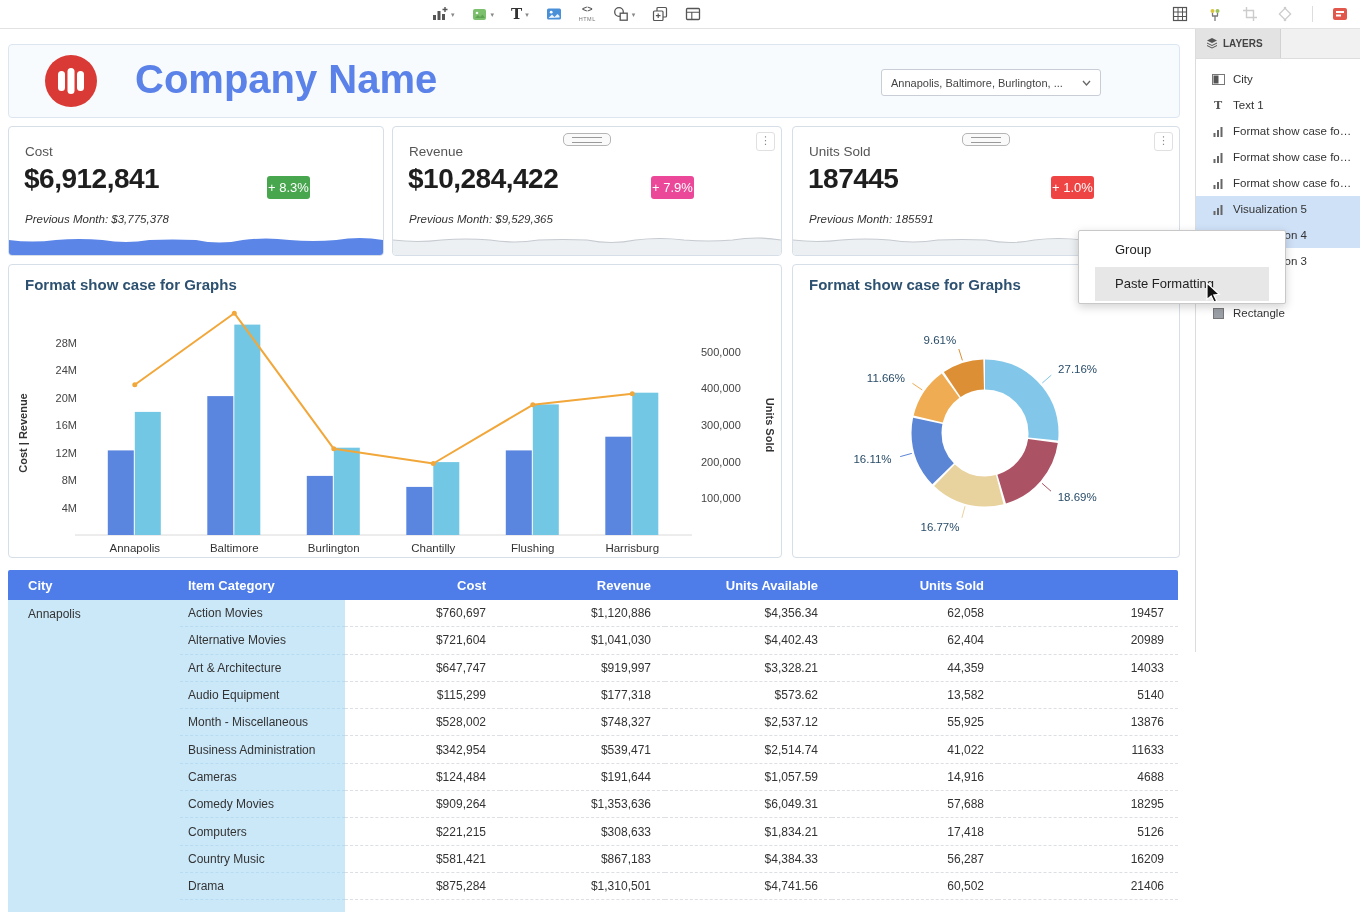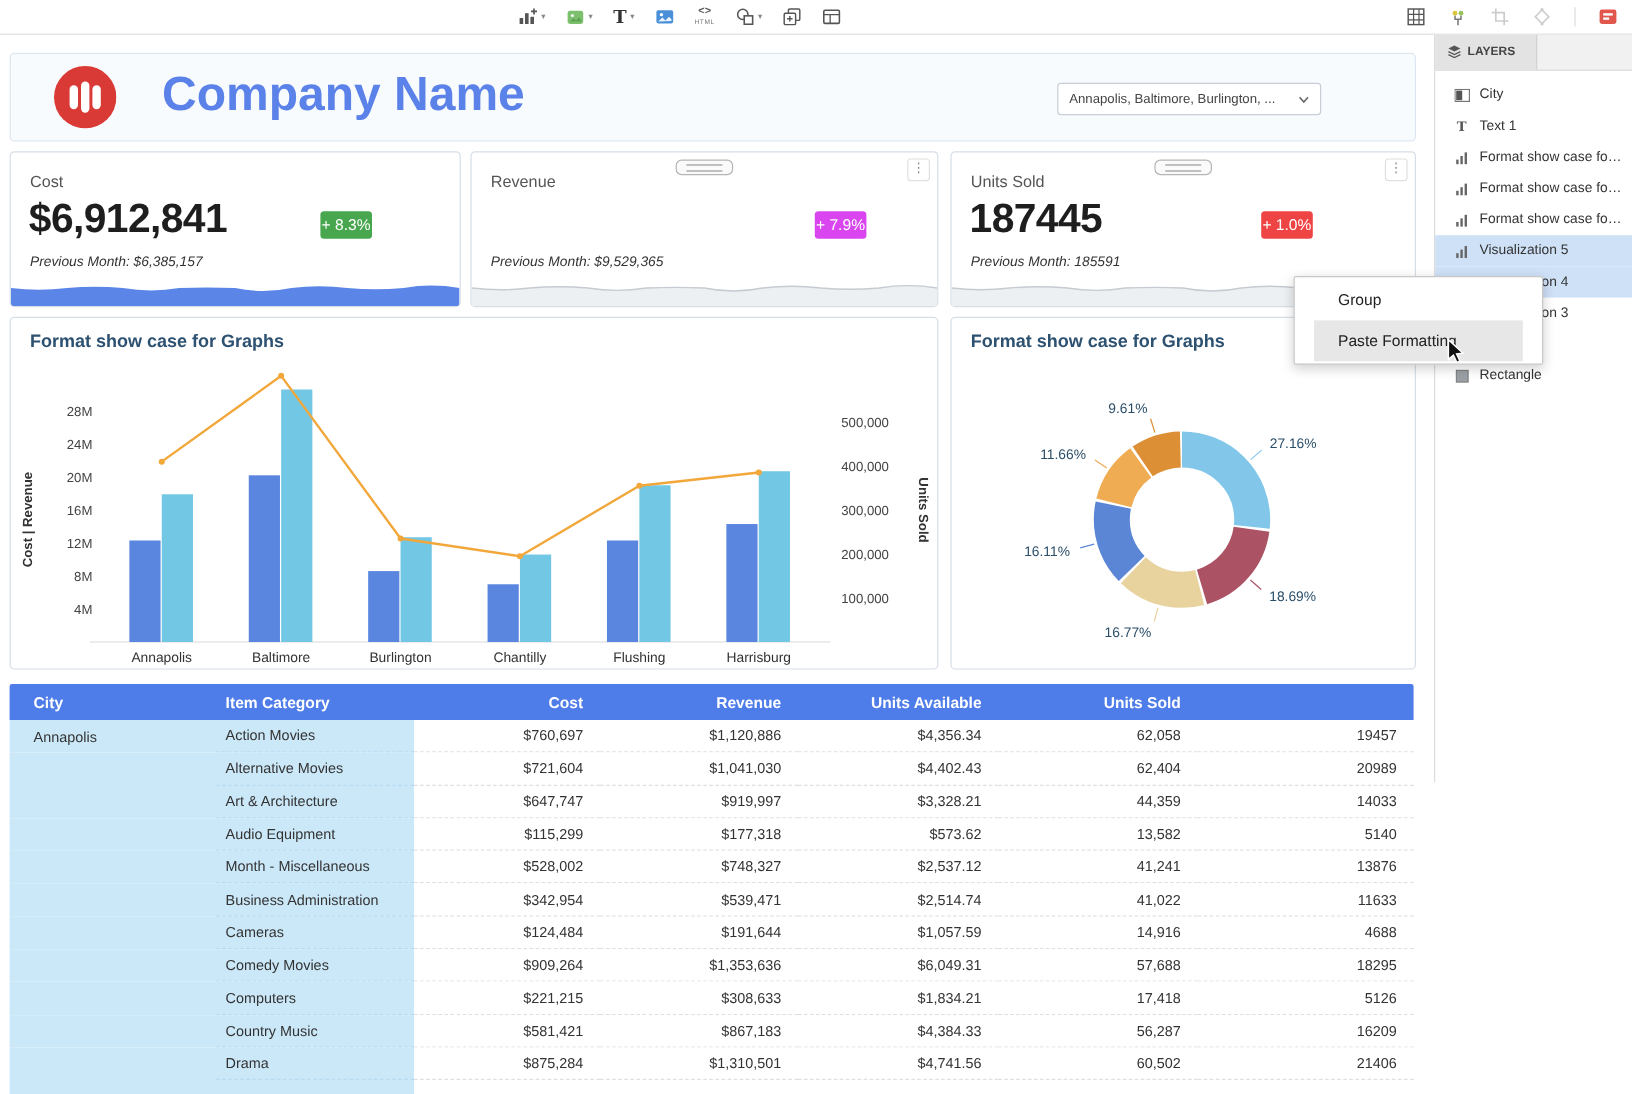--- a/index.html
+++ b/index.html
@@ -27,21 +27,21 @@
                border:1px solid #dce6f0;border-radius:4px}
   .logo{position:absolute;left:36px;top:10px}
   .company-title{position:absolute;left:126px;top:12px;font-size:40px;font-weight:bold;color:#5b82e8}
   .filter-dd{position:absolute;right:78px;top:24px;width:200px;height:25px;background:#fff;
              border:1px solid #c8cdd6;border-radius:3px;display:flex;align-items:center;
              justify-content:space-between;padding:0 9px;font-size:11px;color:#444;cursor:pointer}
 
   
   .kpi-card{position:absolute;top:98px;height:128px;background:#fff;border:1px solid #d6dee8;border-radius:4px}
   .kpi-title{position:absolute;left:16px;top:17px;font-size:13.5px;color:#555}
-  .kpi-value{position:absolute;left:15px;top:36px;font-size:34px;font-weight:bold;color:#1e1e1e;letter-spacing:-.5px}
+  .kpi-value{position:absolute;left:15px;top:36px;font-size:28px;font-weight:bold;color:#1e1e1e;letter-spacing:-.5px}
   .kpi-badge{position:absolute;left:258px;top:49px;color:#fff;font-size:13px;padding:4px 1px;border-radius:3px}
   .kpi-prev{position:absolute;left:16px;top:86px;font-style:italic;font-size:11.5px;color:#333}
   .kpi-spark{position:absolute;left:0;bottom:0;width:100%;height:23px;overflow:hidden;border-radius:0 0 3px 3px}
   .drag-pill{position:absolute;top:6px;left:50%;transform:translateX(-50%);width:46px;height:11px;
              background:#fafafa;border:1px solid #b5b5b5;border-radius:5px;cursor:grab;z-index:3}
   .drag-pill::before{content:"";position:absolute;left:8px;right:8px;top:2.5px;height:1px;background:#9a9a9a}
   .drag-pill::after{content:"";position:absolute;left:8px;right:8px;bottom:2.5px;height:1px;background:#9a9a9a}
   .kebab{position:absolute;top:5px;right:6px;width:17px;height:17px;border:1px solid #e0e0e0;border-radius:3px;
          background:#fff;color:#888;font-size:11px;line-height:15px;text-align:center;cursor:pointer;z-index:3}
 
@@ -196,30 +196,31 @@
       <svg width="9" height="6">
         <path d="M1 1 L4.5 5 L8 1" stroke="#666" fill="none" stroke-width="1.3"></path>
       </svg>
     </div>
   </div>
 
   <div class="kpi-card" style="left:8px;width:374px">
     <div class="kpi-title">Cost</div>
     <div class="kpi-value">$6,912,841</div>
     <div class="kpi-badge" style="background: rgb(72, 166, 79);">+ 8.3%</div>
-    <div class="kpi-prev">Previous Month: $6,385,157</div>
+    <div class="kpi-prev">Previous Month: $3,775,378</div>
     <div class="kpi-spark"><svg width="374" height="23">
           <path d="M0 23 L0 8 Q 23.4 11 46.8 8 Q 70.1 6 93.5 8 Q 116.9 12 140.3 8 Q 163.6 7 187.0 8 Q 210.4 13 233.8 8 Q 257.1 5 280.5 8 Q 303.9 10 327.3 8 Q 350.6 4 374.0 8 L 374 23 Z" fill="#5B86E8"></path>
         </svg></div>
   </div>
   <div class="kpi-card" style="left:392px;width:388px">
     <div class="drag-pill"></div>
     <div class="kebab">⋮</div>
     <div class="kpi-title">Revenue</div>
-    <div class="kpi-badge" style="background: #d946ef; margin-left: 28px;">+ 7.9%</div>
+    <div class="kpi-value">$10,284,422</div>
+    <div class="kpi-badge" style="background: #ec4899;">+ 7.9%</div>
     <div class="kpi-prev">Previous Month: $9,529,365</div>
     <div class="kpi-spark"><svg width="388" height="23">
           <path d="M0 23 L0 8 Q 24.3 11 48.5 8 Q 72.8 6 97.0 8 Q 121.3 12 145.5 8 Q 169.8 7 194.0 8 Q 218.3 13 242.5 8 Q 266.8 5 291.0 8 Q 315.3 10 339.5 8 Q 363.8 4 388.0 8 L 388 23 Z" fill="#EDF0F2"></path>
           <path d="M0 8 Q 24.3 11 48.5 8 Q 72.8 6 97.0 8 Q 121.3 12 145.5 8 Q 169.8 7 194.0 8 Q 218.3 13 242.5 8 Q 266.8 5 291.0 8 Q 315.3 10 339.5 8 Q 363.8 4 388.0 8" fill="none" stroke="#c6cbd1" stroke-width="1.2"></path>
         </svg></div>
   </div>
   <div class="kpi-card" style="left:792px;width:386px">
     <div class="drag-pill"></div>
     <div class="kebab">⋮</div>
     <div class="kpi-title">Units Sold</div>
@@ -347,21 +348,21 @@
           <div class="tcell c4 num">$573.62</div>
           <div class="tcell c5 num">13,582</div>
           <div class="tcell c6 num">5140</div>
         </div>
         <div class="trow">
           <div class="tcell c0"></div>
           <div class="tcell c1">Month - Miscellaneous</div>
           <div class="tcell c2 num">$528,002</div>
           <div class="tcell c3 num">$748,327</div>
           <div class="tcell c4 num">$2,537.12</div>
-          <div class="tcell c5 num">41,241</div>
+          <div class="tcell c5 num">55,925</div>
           <div class="tcell c6 num">13876</div>
         </div>
         <div class="trow">
           <div class="tcell c0"></div>
           <div class="tcell c1">Business Administration</div>
           <div class="tcell c2 num">$342,954</div>
           <div class="tcell c3 num">$539,471</div>
           <div class="tcell c4 num">$2,514.74</div>
           <div class="tcell c5 num">41,022</div>
           <div class="tcell c6 num">11633</div>

